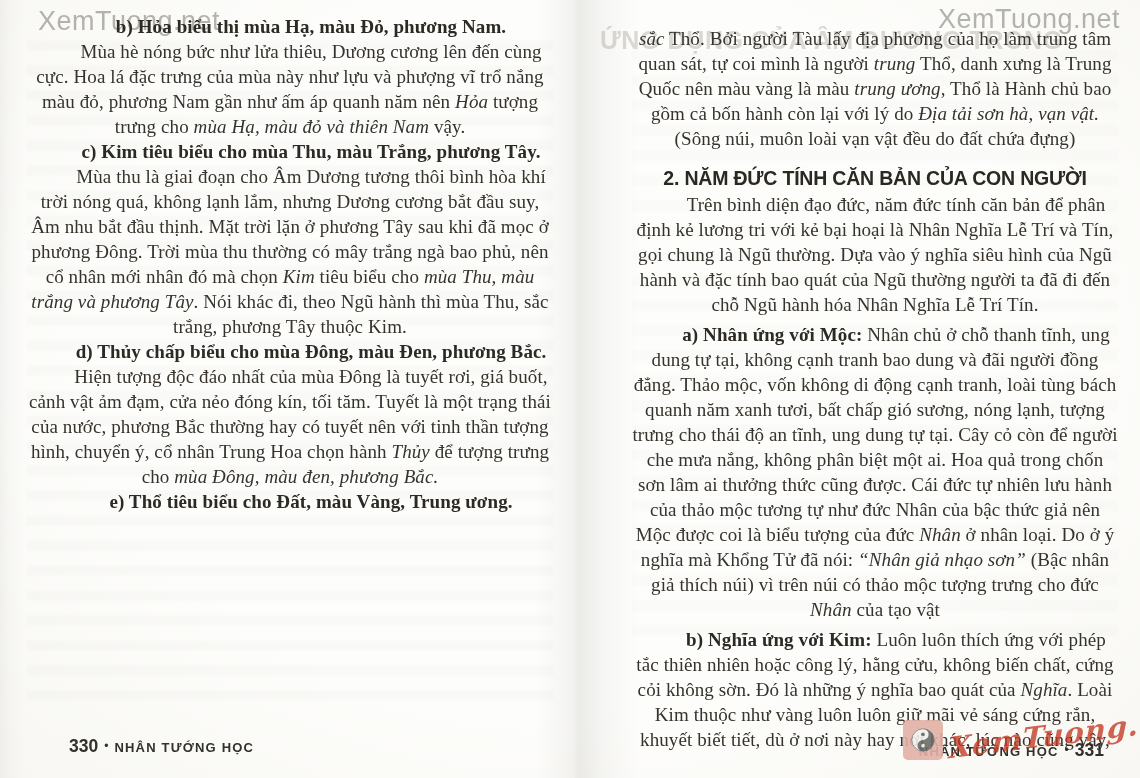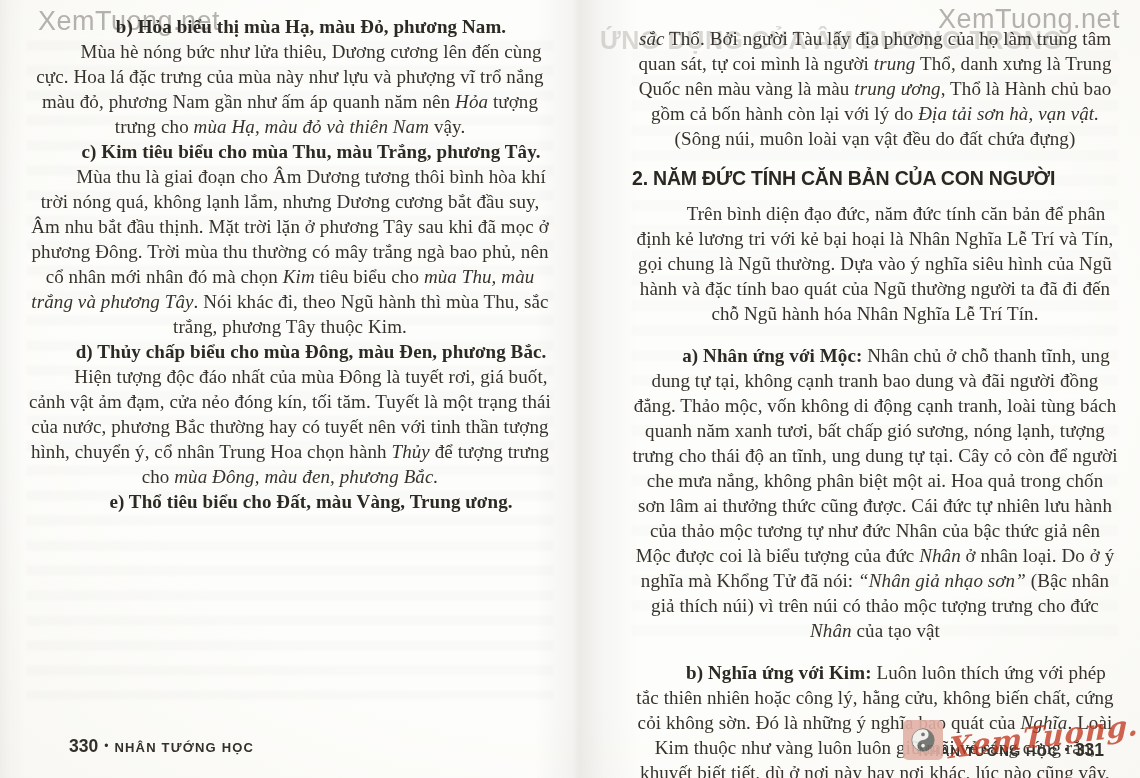--- a/index.html
+++ b/index.html
@@ -29,29 +29,30 @@
   .col{
     position:absolute;
     font-size:19px;line-height:25px;color:#37332c;
     letter-spacing:0.1px;
   }
   .col.left{left:26px;top:14px;width:528px;}
   .col.right{left:632px;top:26px;width:486px;}
   .col p{margin:0;text-align:center;}
   .body-para{text-align:justify;}
   .body-para.indent{text-indent:42px;}
-  .body-para.gap{margin-top:17px;}
+  .body-para.gap{margin-top:5px;}
   .sub-heading{
     font-weight:bold;color:#2d2a24;text-indent:42px;margin:3px 0;
   }
   .section-heading{
     font-family:"Liberation Sans","DejaVu Sans",sans-serif;
     font-weight:bold;font-size:19.5px;line-height:25px;
     color:#2b2822;letter-spacing:-0.2px;
-    margin:15px 0 10px 0;
+    margin:15px 0 1px 0;
+    text-align:center;
   }
   .it{font-style:italic;}
   .bd{font-weight:bold;color:#2d2a24;}
 
   
   .wm{
     position:absolute;
     font-family:"Liberation Sans","DejaVu Sans",sans-serif;
     font-size:27px;color:rgba(122,119,112,0.55);
     letter-spacing:0.5px;

